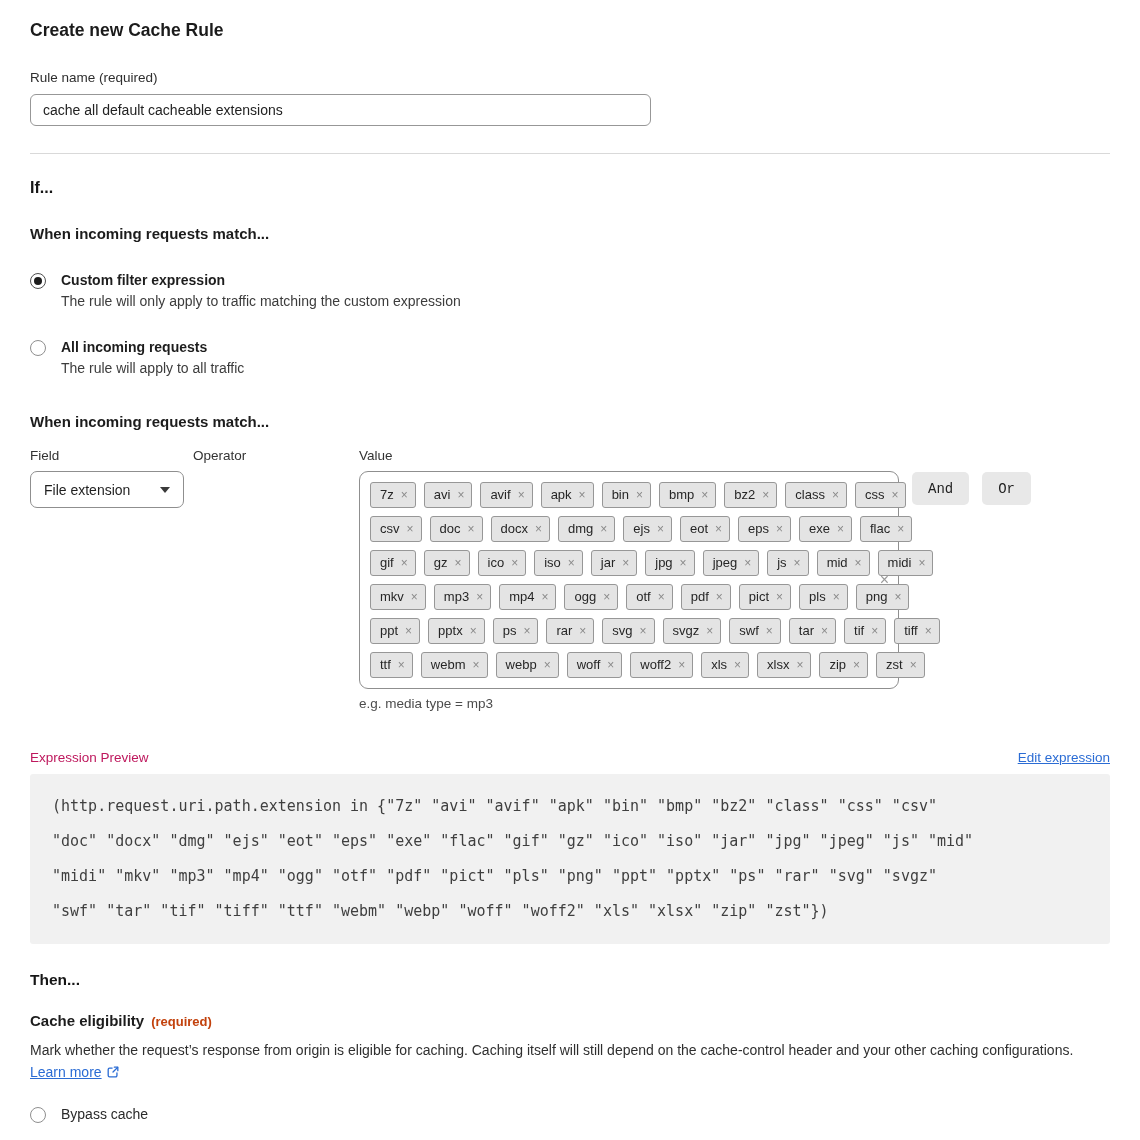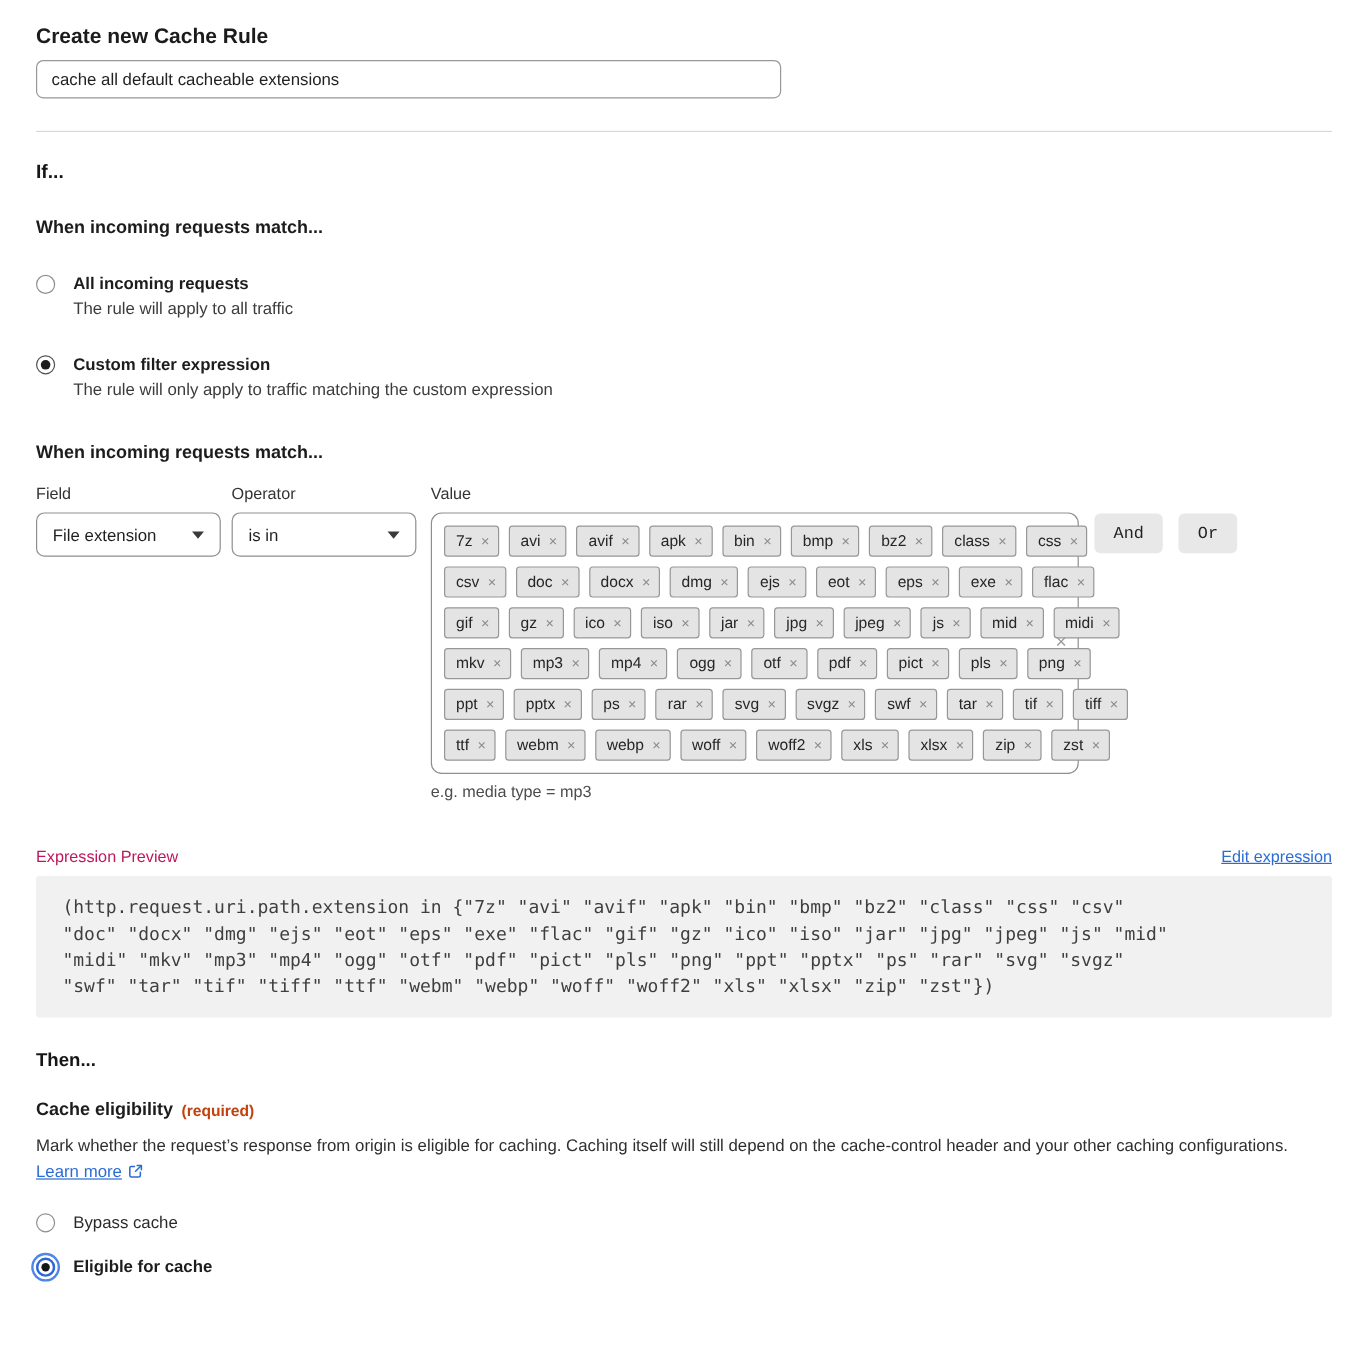--- a/index.html
+++ b/index.html
@@ -102,77 +102,74 @@
   .preview-header { display: flex; justify-content: space-between; align-items: baseline; margin-top: 39px; }
   .preview-label { font-size: 13.5px; color: #be185d; }
   .link { color: #2b6cd4; text-decoration: underline; font-size: 13.5px; cursor: pointer; }
 
   .code-box {
     margin-top: 9px; background: #f1f1f1; border-radius: 3px;
     padding: 15px 22px; width: 1080px;
   }
   .code-box pre {
     font-family: "DejaVu Sans Mono", monospace; font-size: 15px;
-    line-height: 22px; color: #3f3f3f; white-space: pre-wrap; word-break: break-word;
+    line-height: 35px; color: #3f3f3f; white-space: pre-wrap; word-break: break-word;
   }
 
   .elig-title-row { margin-top: 23px; display: flex; align-items: flex-end; }
   .elig-title { font-size: 15px; font-weight: 700; color: #1c1c1c; }
   .required-note { font-size: 13px; color: #c2410c; margin-left: 7px; font-weight: bold; }
   .elig-desc { font-size: 14px; color: #2f2f2f; line-height: 1.6; margin-top: 10px; max-width: 1080px; }
   .elig-desc .link { font-size: 14px; }
   .ext-icon { vertical-align: -2px; margin-left: 4px; }
 </style>
 </head>
 <body>
 
 <div class="container">
 
   <h1 class="page-title">Create new Cache Rule</h1>
 
+  <div class="field-label">Rule name (required)</div>
   <input class="rule-name-input" type="text" value="cache all default cacheable extensions" style="">
 
   <hr class="divider">
 
   <h2 class="h-if">If...</h2>
   <h3 class="h-match">When incoming requests match...</h3>
+
+  <div class="radio-option">
+    <span class="radio selected"></span>
+    <div class="radio-body">
+      <div class="radio-label">Custom filter expression</div>
+      <div class="radio-desc">The rule will only apply to traffic matching the custom expression</div>
+    </div>
+  </div>
 
   <div class="radio-option">
     <span class="radio"></span>
     <div class="radio-body">
       <div class="radio-label">All incoming requests</div>
       <div class="radio-desc">The rule will apply to all traffic</div>
-    </div>
-  </div>
-
-  <div class="radio-option">
-    <span class="radio selected"></span>
-    <div class="radio-body">
-      <div class="radio-label">Custom filter expression</div>
-      <div class="radio-desc">The rule will only apply to traffic matching the custom expression</div>
     </div>
   </div>
 
   <h3 class="h-match" style="margin-top:37px;">When incoming requests match...</h3>
 
   <div class="builder">
     <div class="col-field">
       <div class="col-label">Field</div>
       <div class="select">
         <span class="select-value">File extension</span>
         <span class="caret"></span>
       </div>
     </div>
 
     <div class="col-operator">
       <div class="col-label">Operator</div>
-      <div class="select">
-        <span class="select-value">is in</span>
-        <span class="caret"></span>
-      </div>
     </div>
 
     <div class="col-value">
       <div class="col-label">Value</div>
       <div class="value-box">
         <div id="tag-rows">
             <div class="tag-row">
               <span class="tag">
                 <span>7z</span>
                 <span class="x">×</span>

